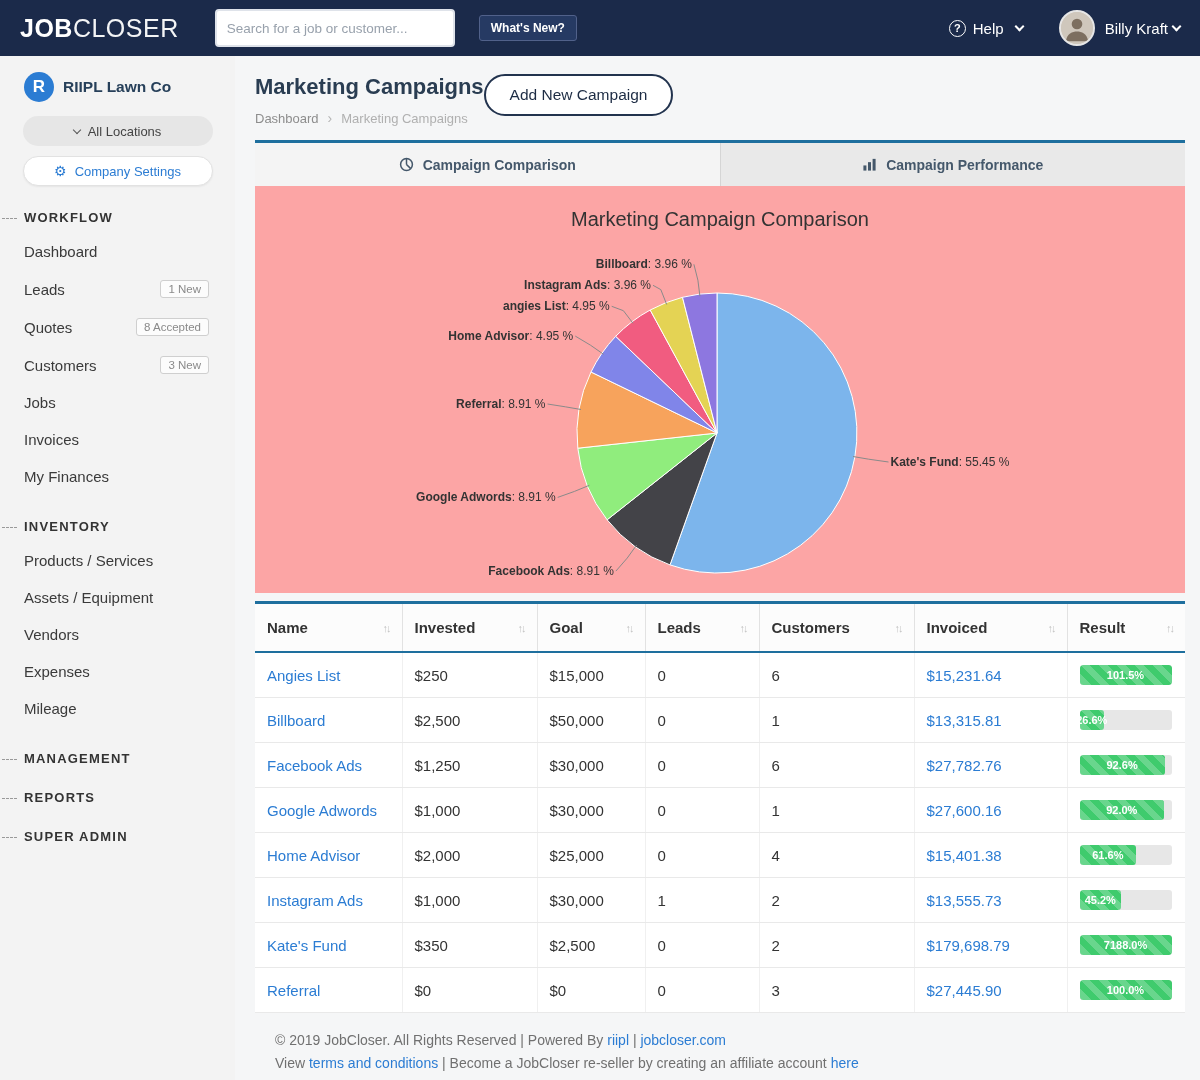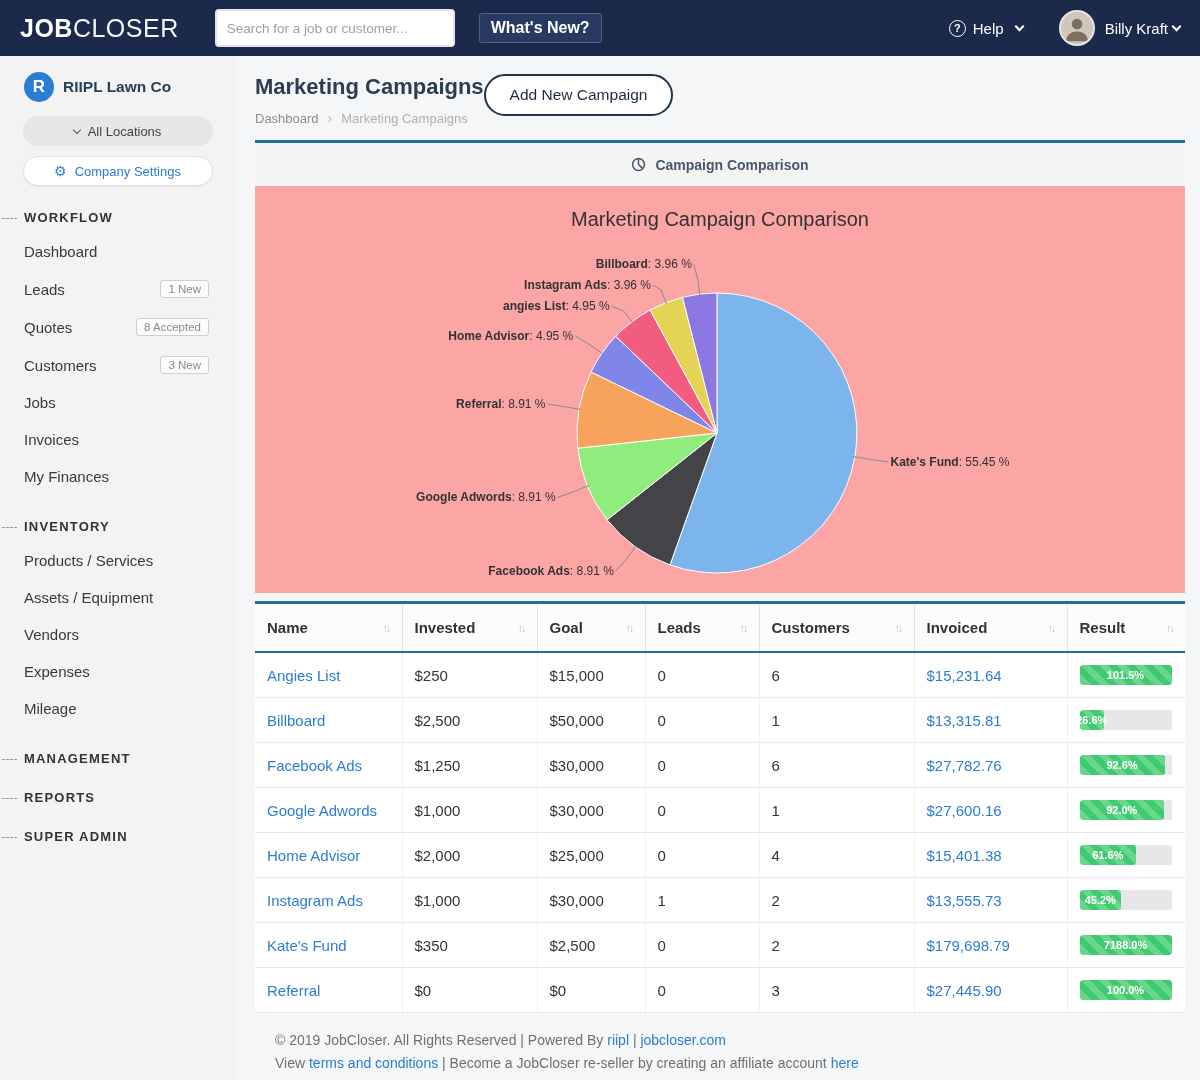--- a/index.html
+++ b/index.html
@@ -6,21 +6,21 @@
   body{width:1200px;height:1080px;font-family:"Liberation Sans",sans-serif;background:#f5f6f7;overflow:hidden}
   [data-interactable="true"]{cursor:pointer}
 
   
   .navbar{height:56px;background:#1b2a4a;display:flex;align-items:center;padding:0 20px}
   .logo{font-size:25px;color:#fff;margin-right:36px;letter-spacing:.5px;white-space:nowrap}
   .logo .bold{font-weight:bold}
   .logo .light{font-weight:300;opacity:.95}
   .search{width:240px;height:38px;border:2px solid #dfe3ea;border-radius:4px;padding:0 10px;font-size:13.5px;color:#333;outline:none;font-family:inherit}
   .search::placeholder{color:#98a1ac}
-  .whatsnew{margin-left:24px;background:#263a63;border:1px solid #51618a;color:#fff;font-size:16px;font-weight:bold;padding:5px 11px;border-radius:3px;font-family:inherit}
+  .whatsnew{margin-left:24px;background:#263a63;border:1px solid #51618a;color:#fff;font-size:12px;font-weight:bold;padding:5px 11px;border-radius:3px;font-family:inherit}
   .nav-right{margin-left:auto;display:flex;align-items:center;color:#fff}
   .help{display:flex;align-items:center;gap:7px;font-size:15px;margin-right:36px}
   .qmark{width:17px;height:17px;border:1.5px solid #fff;border-radius:50%;display:inline-flex;align-items:center;justify-content:center;font-size:11px;font-weight:bold}
   .chev{display:inline-block;width:7px;height:7px;border-right:2px solid #fff;border-bottom:2px solid #fff;transform:rotate(45deg);margin-top:-4px;margin-left:5px}
   .avatar{width:36px;height:36px;border-radius:50%;overflow:hidden;margin-right:10px;border:2px solid #e6e6e6;background:#cfc7bc;flex-shrink:0}
   .avatar svg{display:block}
   .username{font-size:15px;display:flex;align-items:center}
 
   
   .app{display:flex;height:1024px}
@@ -184,20 +184,28 @@
 
     <div class="content">
 
       <div class="tabs" data-interactable="false">
         <div class="tab active" data-interactable="true">
           <svg width="15" height="15" viewBox="0 0 16 16">
             <circle cx="8" cy="8" r="6.3" fill="none" stroke="#45586b" stroke-width="1.6"></circle>
             <path d="M8 8V1.7M8 8l4.5 4.4" stroke="#45586b" stroke-width="1.6" fill="none"></path>
           </svg>
           <span data-interactable="false">Campaign Comparison</span>
+        </div>
+        <div class="tab" data-interactable="true">
+          <svg width="15" height="15" viewBox="0 0 16 16" fill="#45586b">
+            <rect x="1.5" y="9" width="3.2" height="5.5"></rect>
+              <rect x="6.4" y="5.5" width="3.2" height="9"></rect>
+              <rect x="11.3" y="2" width="3.2" height="12.5"></rect>
+          </svg>
+          <span data-interactable="false">Campaign Performance</span>
         </div>
       </div>
 
       <div class="chart-panel" data-interactable="false">
         <div class="chart-title" data-interactable="false">Marketing Campaign Comparison</div>
         <svg id="pie" width="930" height="362" viewBox="0 0 930 362" data-interactable="false">
             <path d="M 462 202 L 462.0 62.0 A 140 140 0 1 1 415.0 333.9 Z" fill="#7cb5ec" stroke="#ffffff" stroke-width="1" data-interactable="true"></path>
             <path d="M 462 202 L 415.0 333.9 A 140 140 0 0 1 352.1 288.8 Z" fill="#434348" stroke="#ffffff" stroke-width="1" data-interactable="true"></path>
             <path d="M 462 202 L 352.1 288.8 A 140 140 0 0 1 322.8 217.2 Z" fill="#90ed7d" stroke="#ffffff" stroke-width="1" data-interactable="true"></path>
             <path d="M 462 202 L 322.8 217.2 A 140 140 0 0 1 336.0 141.0 Z" fill="#f7a35c" stroke="#ffffff" stroke-width="1" data-interactable="true"></path>

